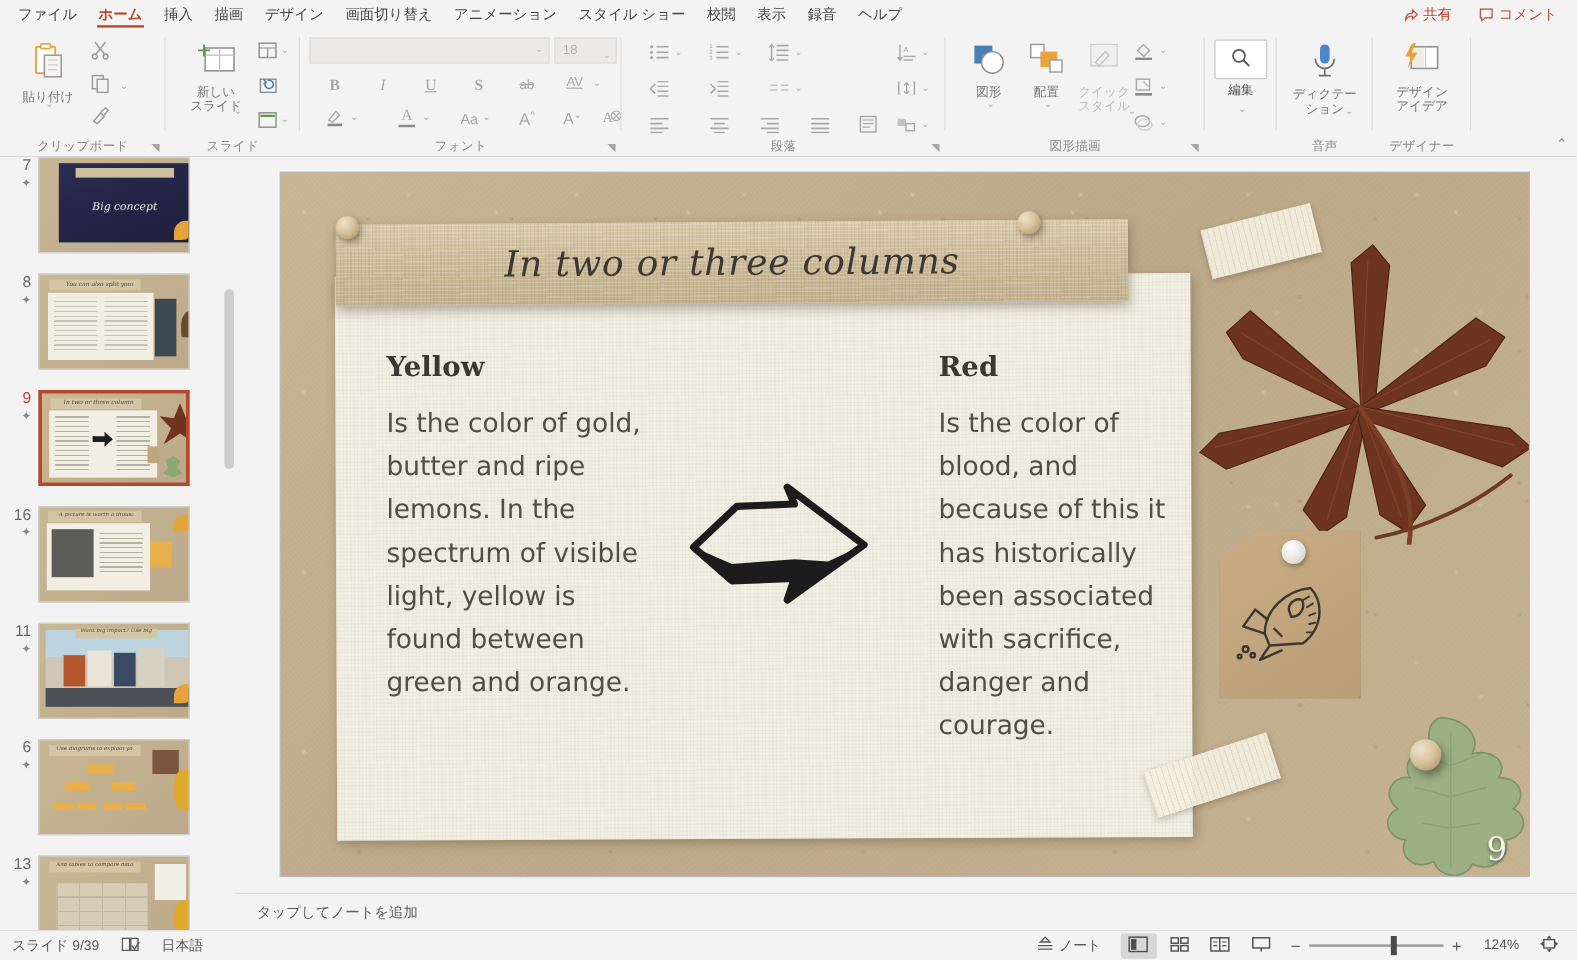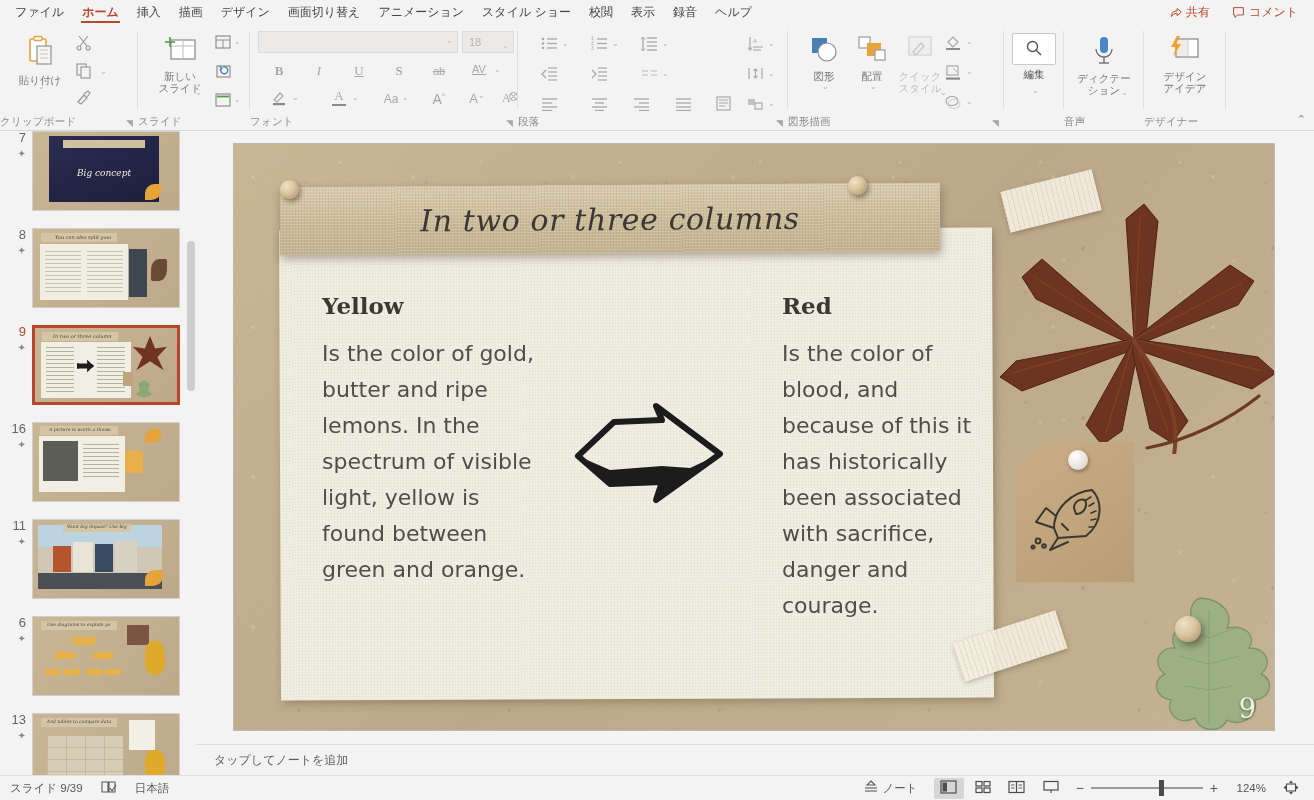--- a/index.html
+++ b/index.html
@@ -34,21 +34,21 @@
   }
   .mb-btn svg { display: block; }
 
   
   .ribbon {
     position: absolute; top: 25px; left: 0; width: 1314px; height: 106px;
     background: #f3f3f3; border-bottom: 1px solid #d6d6d6;
   }
   .rgroup { position: absolute; top: 0; height: 106px; }
   .rgroup .glabel {
-    position: absolute; bottom: 2px; width: 100%; text-align: left;
+    position: absolute; bottom: 2px; width: 100%; text-align: center;
     font-size: 10.5px; color: #8a8a8a; letter-spacing: .2px;
   }
   .rgroup .gdiv {
     position: absolute; top: 6px; bottom: 22px; right: 0; width: 1px; background: #dedede;
   }
   .dialog-launcher { position: absolute; bottom: 3px; right: 5px; color: #a6a6a6; font-size: 9px; }
 
   .bigbtn {
     position: absolute; display: flex; flex-direction: column; align-items: center;
     width: 64px; text-align: center; font-size: 10.5px; color: #777; line-height: 12px;
@@ -83,21 +83,21 @@
     background: #f3f3f3; overflow: hidden; border-right: 1px solid #dcdcdc;
   }
   .thumbrow { position: absolute; left: 0; width: 196px; display: flex; }
   .thumbnum {
     width: 32px; padding-top: 0px; text-align: right; padding-right: 6px;
     font-size: 13px; color: #666; line-height: 14px;
   }
   .thumbnum.cur { color: #b7472a; }
   .thumbstar { font-size: 10px; color: #888; display: block; margin-top: 2px; }
   .thumbframe {
-    width: 148px; height: 80px; border: 1px solid #d0d0d0; background: #c5b495;
+    width: 126px; height: 80px; border: 1px solid #d0d0d0; background: #c5b495;
     position: relative; overflow: hidden;
   }
   .thumbframe.sel { border: 3px solid #b7472a; }
   .scrollbar {
     position: absolute; right: 0; top: 131px; width: 10px; bottom: 25px; background: #f3f3f3;
   }
   .scrollthumb { position: absolute; left: 1px; width: 8px; background: #cdcdcd; border-radius: 4px; }
 
   
   .editarea { position: absolute; top: 131px; left: 196px; right: 0; bottom: 25px; background: #f3f3f3; }

